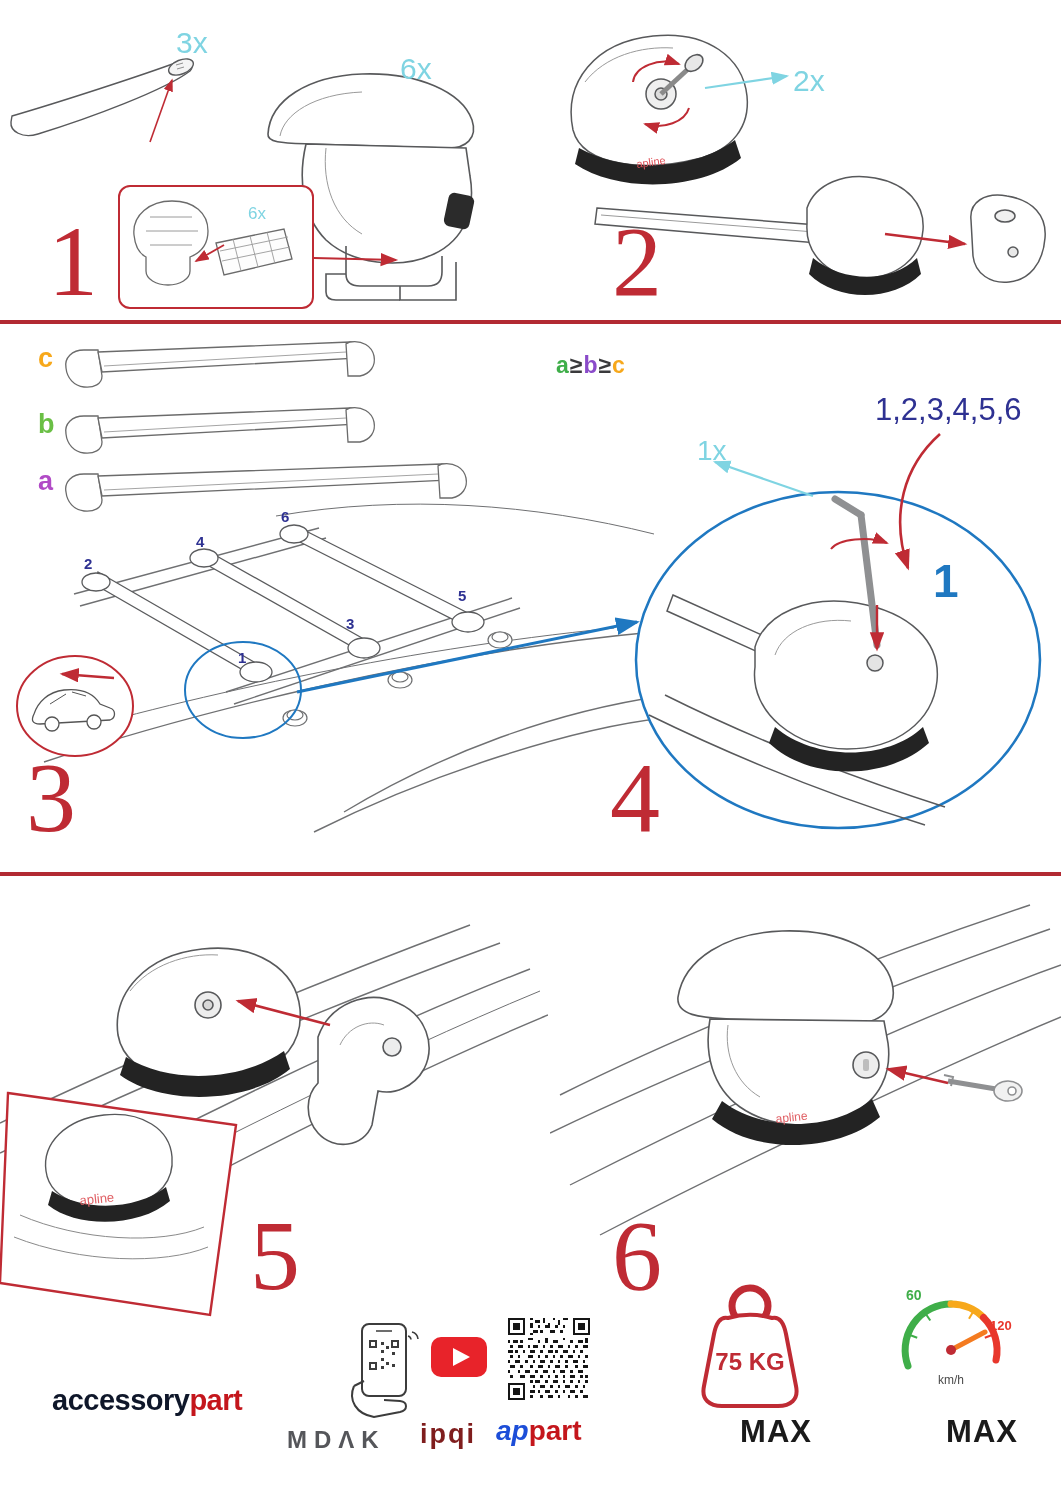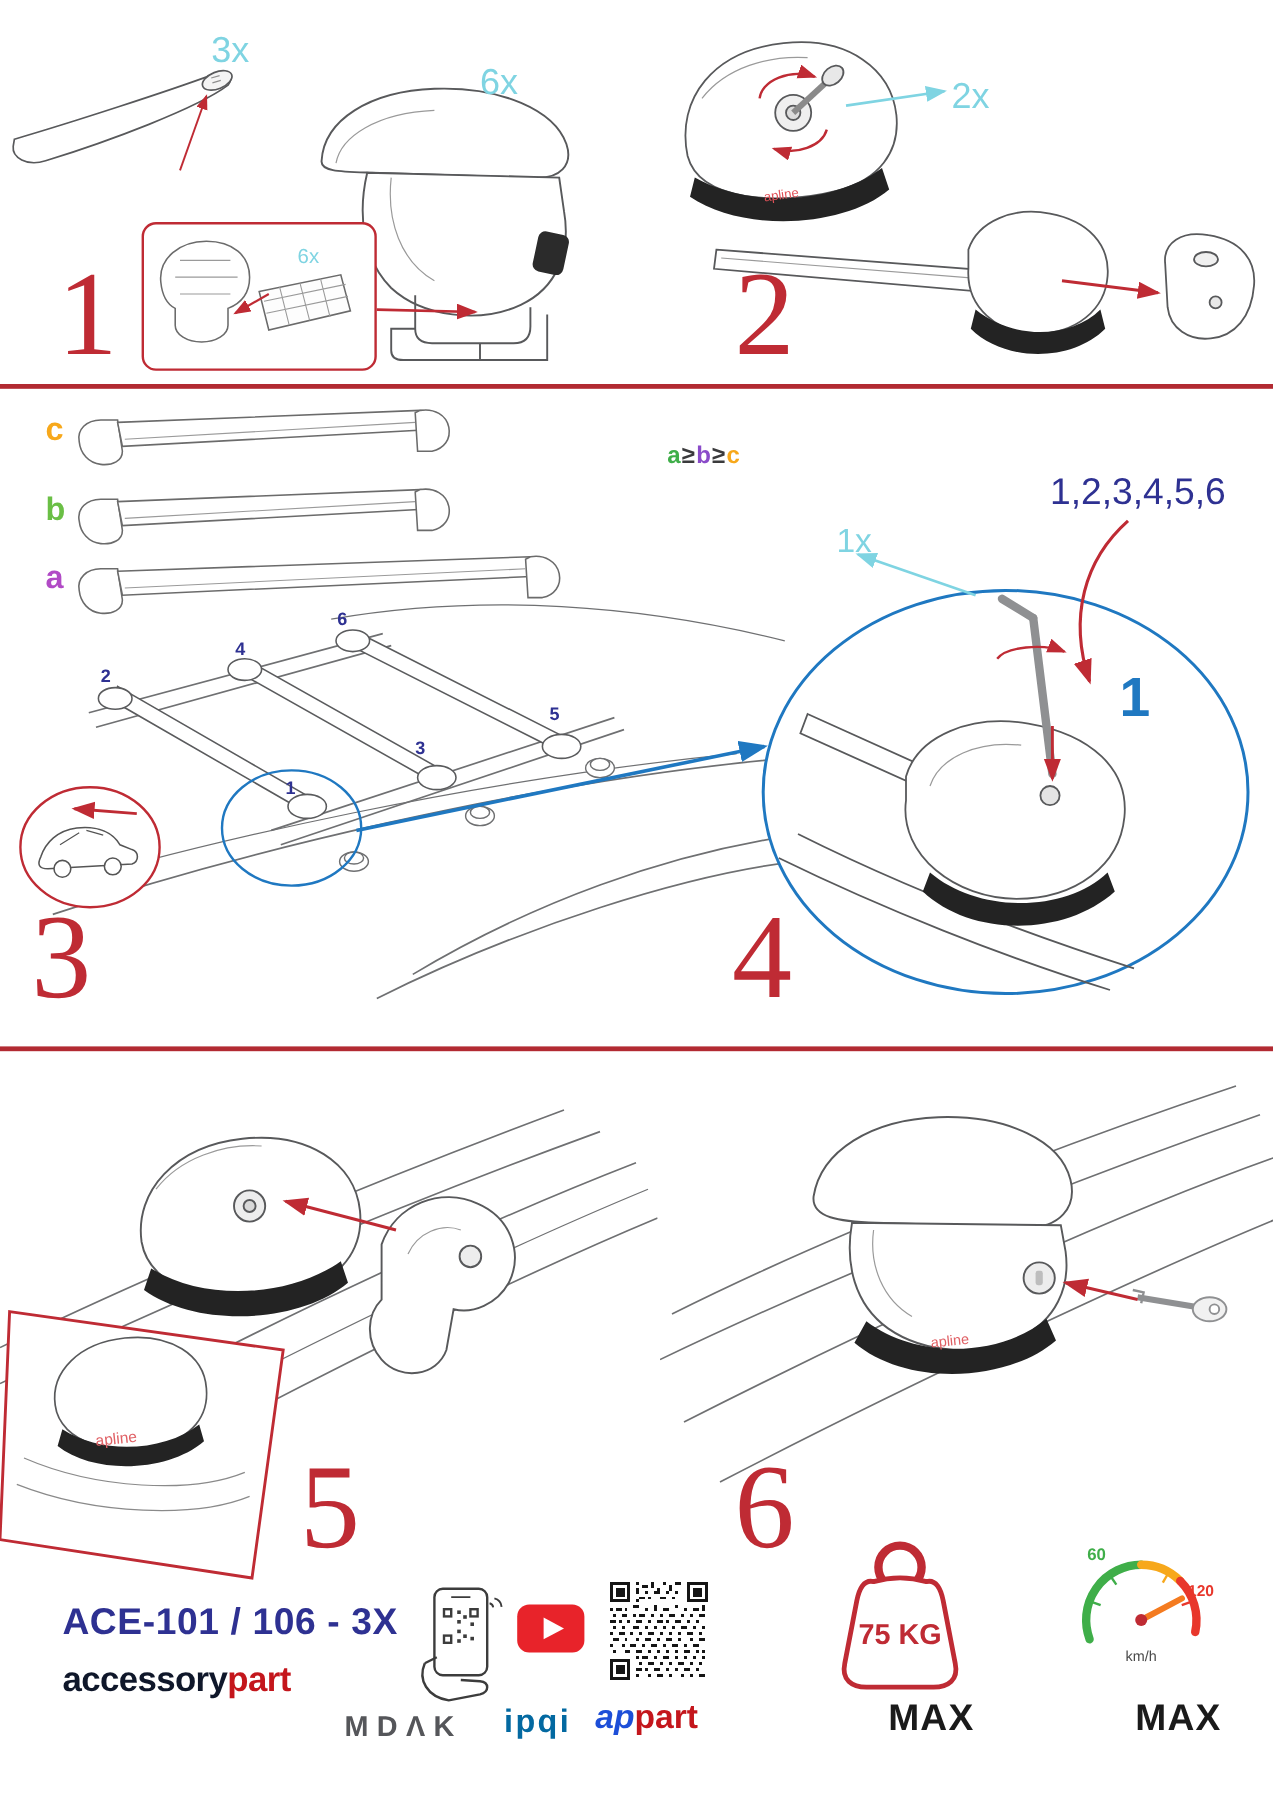--- a/index.html
+++ b/index.html
@@ -7,27 +7,27 @@
         font-family:"Liberation Sans",sans-serif;}
   .abs{position:absolute;}
   svg{display:block;}
   .stepnum{position:absolute;font-family:"Liberation Serif",serif;font-weight:400;
            font-size:100px;line-height:1;color:#bf2b34;}
   .qty{position:absolute;font-size:30px;line-height:1;color:#7fd4e2;font-weight:400;}
   .qty-small{position:absolute;font-size:17px;line-height:1;color:#7fd4e2;}
   .pos{position:absolute;font-size:15px;line-height:1;font-weight:700;color:#2e3192;}
   .barletter{position:absolute;font-size:27px;line-height:1;font-weight:700;}
   .divider{position:absolute;left:0;width:1061px;height:4px;background:#b22a32;}
-  .rule{position:absolute;font-size:20px;font-weight:700;line-height:1;letter-spacing:1px;margin-top:16px;}
+  .rule{position:absolute;font-size:23px;font-weight:700;line-height:1;letter-spacing:1px;}
   .seq{position:absolute;font-size:31px;font-weight:400;color:#2e3192;line-height:1;}
   .first{position:absolute;font-size:46px;font-weight:700;color:#1f78c1;line-height:1;}
   .model{position:absolute;font-size:31px;font-weight:700;color:#2e3192;line-height:1;letter-spacing:0.5px;}
   .brandrow{position:absolute;font-size:29px;font-weight:700;line-height:1;letter-spacing:-0.5px;}
   .mdak{position:absolute;font-size:24px;font-weight:700;color:#55565a;letter-spacing:7px;line-height:1;}
-  .ipqi{position:absolute;font-size:27px;font-weight:700;color:#0369a1;line-height:1;letter-spacing:2px;}
+  .ipqi{position:absolute;font-size:27px;font-weight:700;color:#7f1d1d;line-height:1;letter-spacing:2px;}
   .apline{position:absolute;font-size:28px;font-weight:700;line-height:1;}
   .maxlabel{position:absolute;font-size:31px;font-weight:700;color:#1a1a1a;line-height:1;text-align:right;letter-spacing:1px;}
   .c-dark{color:#0f172a;} .c-red{color:#c4161c;}
 </style>
 </head>
 <body>
 
 <div class="page">
 
   <svg class="abs" style="left:0;top:18px;" width="560" height="300" viewBox="0 0 560 300">
@@ -322,21 +322,20 @@
       <path d="M398,196 L446,204" stroke-width="5" fill="none"></path>
       <path d="M394,190 l9,2 l-2,9" stroke-width="2" fill="none"></path>
       <ellipse cx="458" cy="206" rx="14" ry="10"></ellipse>
       <circle cx="462" cy="206" r="4" fill="#ffffff"></circle>
     </g>
     <line x1="398" y1="198" x2="338" y2="184" stroke="#bf2b34" stroke-width="2.6" marker-end="url(#ah-red7)"></line>
     <text x="226" y="238" font-size="12" fill="#e06065" transform="rotate(-6 226 238)">apline</text>
   </svg>
   <div class="stepnum" style="left:612px;top:1206px;">6</div>
 
-  <div class="model" style="left:52px;top:1336px;">ACE-101 / 106 - 3X</div>
   <div class="brandrow" style="left:52px;top:1386px;">
     <span class="c-dark">accessory</span><span class="c-red">part</span>
   </div>
 
   <svg class="abs" style="left:336px;top:1320px;" width="86" height="104" viewBox="0 0 86 104">
     <g stroke="#3c3c3c" stroke-width="2" fill="#ffffff">
       <rect x="26" y="4" width="44" height="72" rx="7"></rect>
       <line x1="40" y1="11" x2="56" y2="11" stroke-width="1.5"></line>
       <path d="M76,12 a8,8 0 0 1 6,7" fill="none" stroke-width="1.6"></path>
       <path d="M72,16 a4,4 0 0 1 3,3.5" fill="none" stroke-width="1.6"></path>

